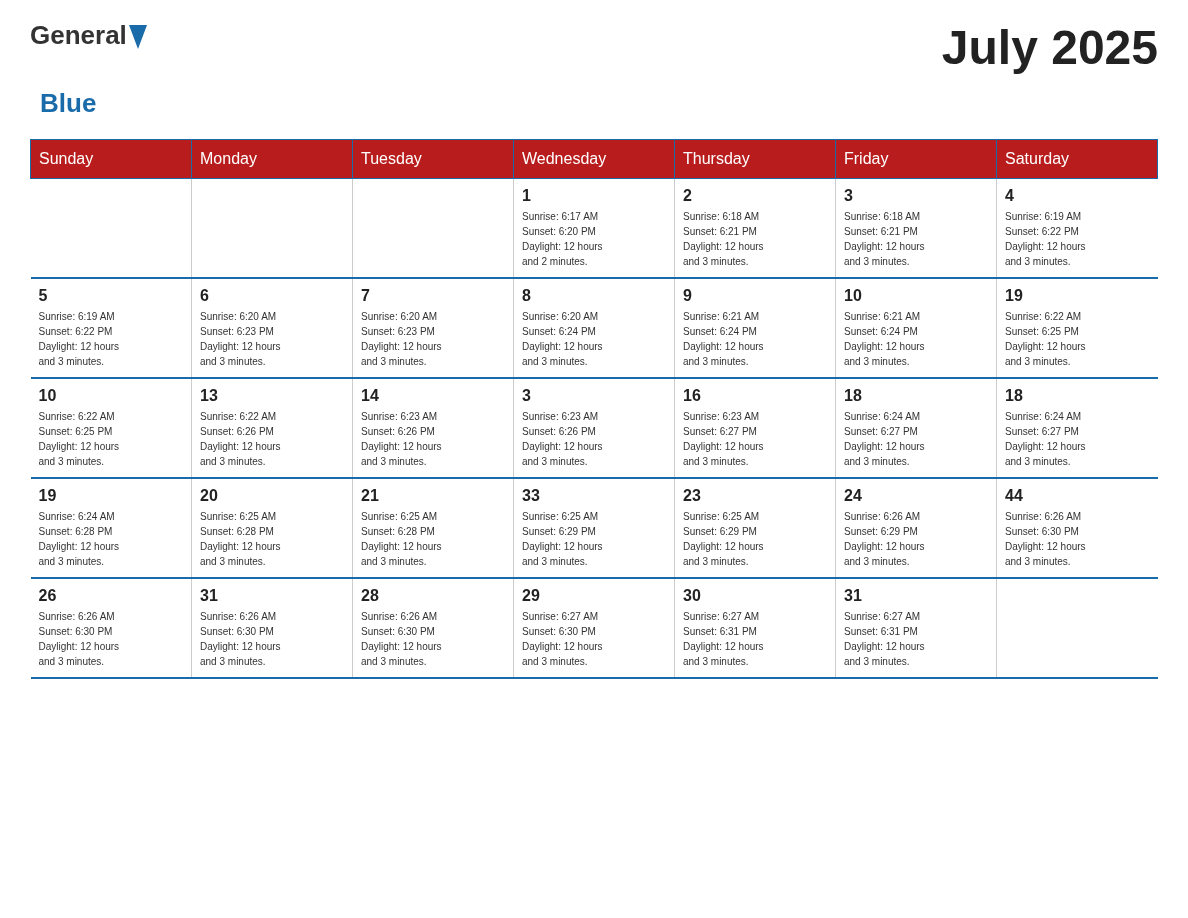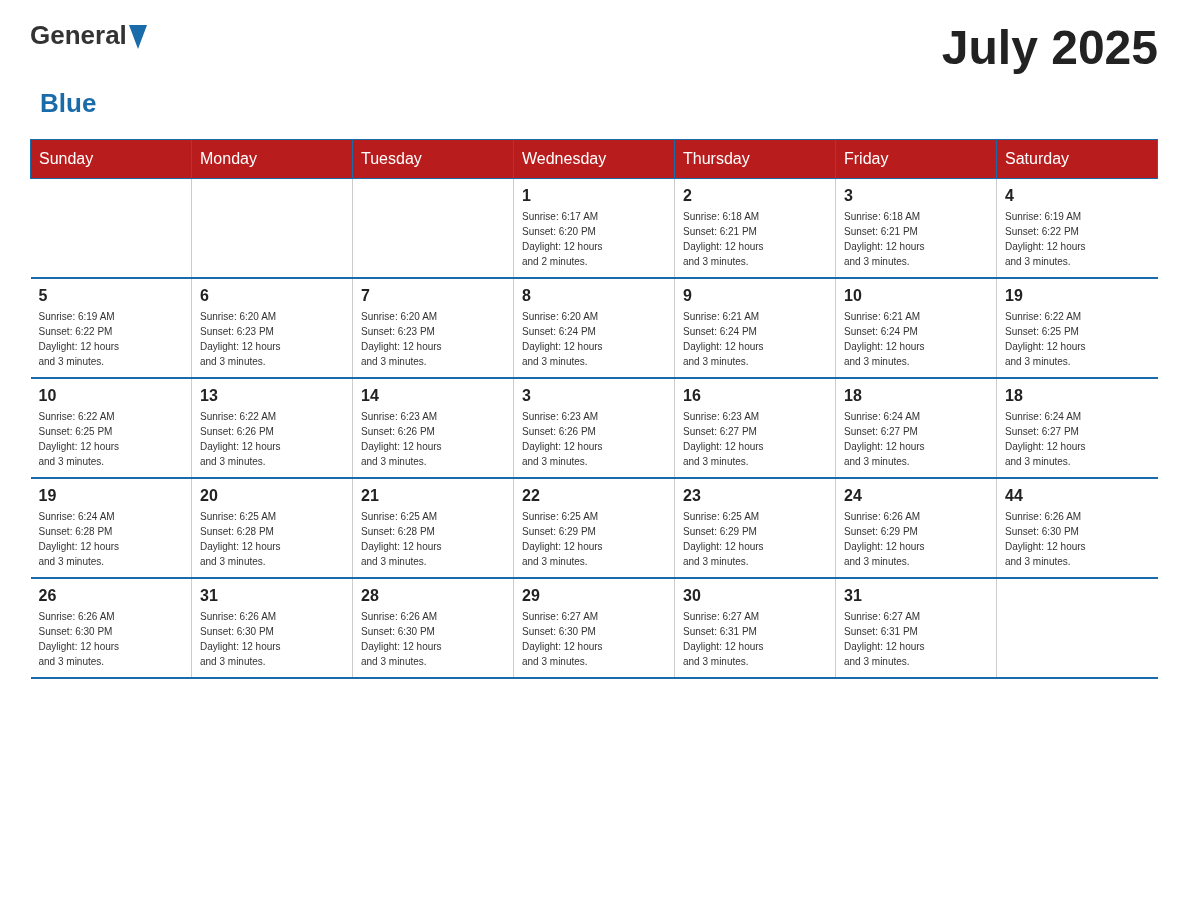--- a/index.html
+++ b/index.html
@@ -282,21 +282,21 @@
 and 3 minutes.</div>
         </td>
         <td>
           <span class="day-number">21</span>
           <div class="day-info" style="white-space: pre-line;">Sunrise: 6:25 AM
 Sunset: 6:28 PM
 Daylight: 12 hours
 and 3 minutes.</div>
         </td>
         <td>
-          <span class="day-number">22</span>
+          <span class="day-number">33</span>
           <div class="day-info" style="white-space: pre-line;">Sunrise: 6:25 AM
 Sunset: 6:29 PM
 Daylight: 12 hours
 and 3 minutes.</div>
         </td>
         <td>
           <span class="day-number">23</span>
           <div class="day-info" style="white-space: pre-line;">Sunrise: 6:25 AM
 Sunset: 6:29 PM
 Daylight: 12 hours

